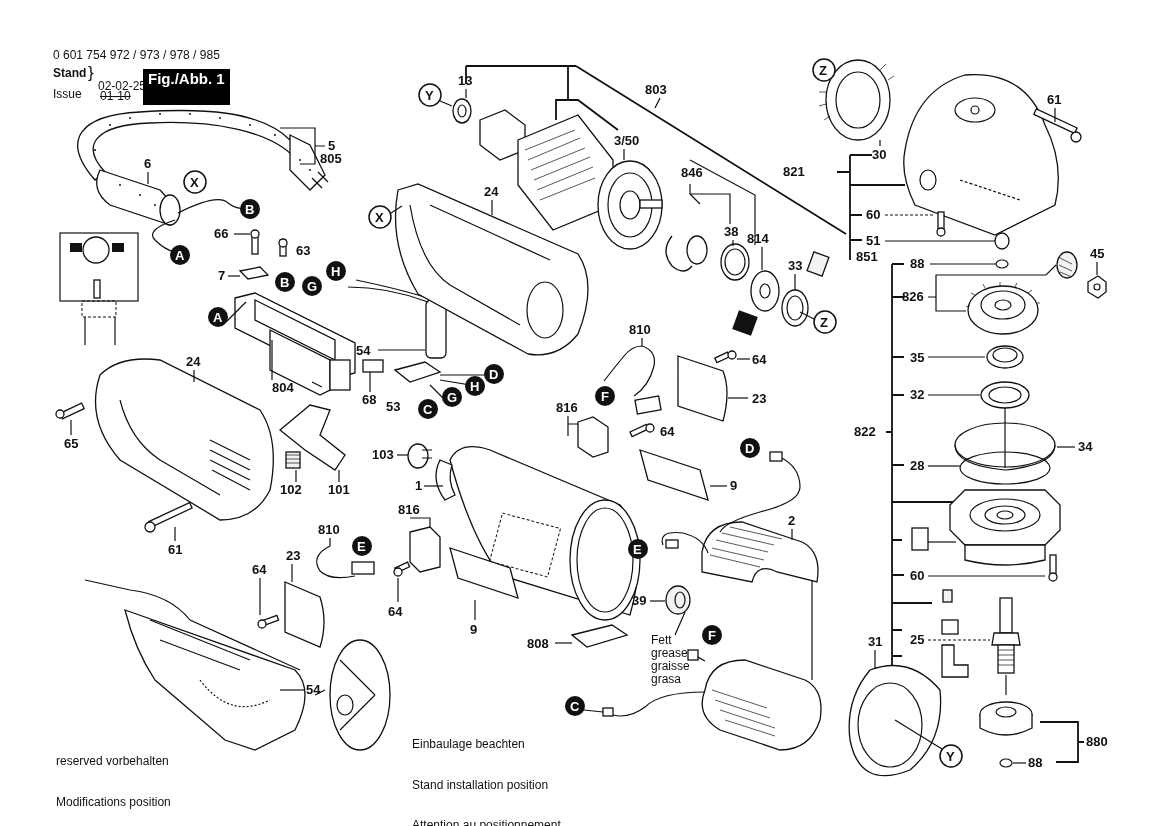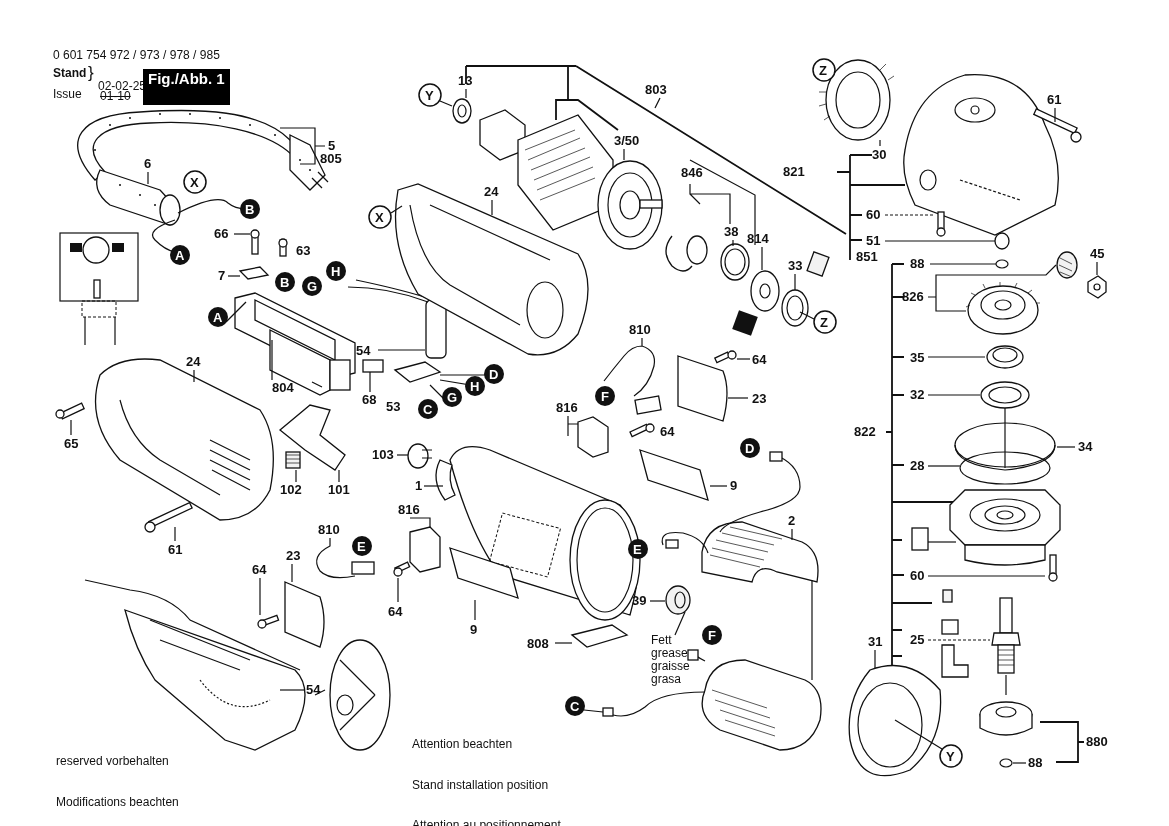--- a/index.html
+++ b/index.html
@@ -32,26 +32,26 @@
   <div class="hdr" style="left:53px;top:49px;">0 601 754 972 / 973 / 978 / 985</div>
   <div class="hdr" style="left:53px;top:67px;font-weight:bold;">Stand</div>
   <div class="hdr" style="left:53px;top:88px;text-align:right;">Issue</div>
   <div class="hdr" style="left:88px;top:66px;font-size:17px;">}</div>
   <div class="hdr" style="left:100px;top:67px;text-decoration:line-through;margin-top:23px;">01-10</div>
   <div class="hdr" style="left:98px;top:80px;">02-02-25</div>
   <div class="figbox">Fig./Abb. 1</div>
 
   <div class="notes" style="left:56px;top:728px;">
     <div>reserved vorbehalten</div>
-    <div>Modifications beachten</div>
+    <div>Modifications position</div>
     
     
   </div>
   <div class="notes" style="left:412px;top:711px;">
-    <div>Attention beachten</div>
+    <div>Einbaulage beachten</div>
     <div>Stand installation position</div>
     <div>Attention au positionnement</div>
     
     
   </div>
 
   <svg width="1169" height="826" viewBox="0 0 1169 826" style="position:absolute;left:0;top:0;">
 
     <g>
       <path class="part" d="M95,180 C60,140 80,115 140,112 C200,108 260,110 290,140 L300,150 L295,158 C270,130 210,120 150,123 C95,125 80,145 105,172 Z" stroke-dasharray="0"></path>

